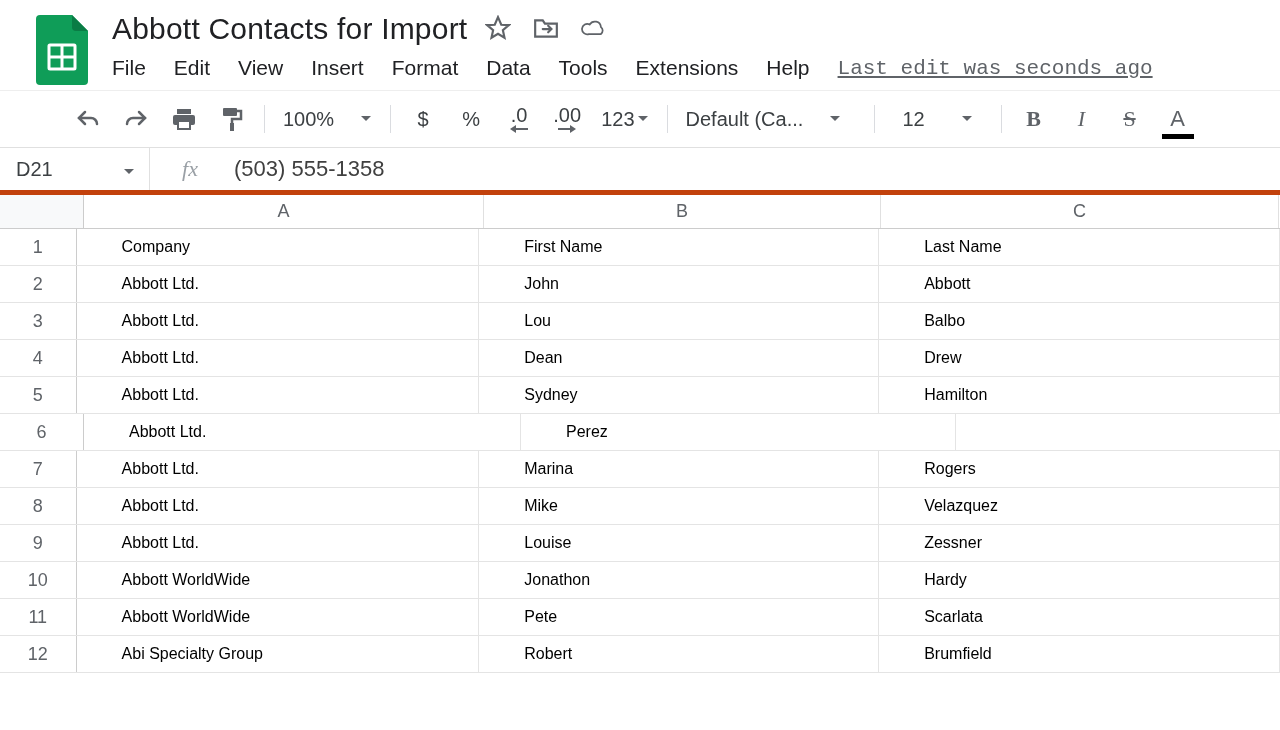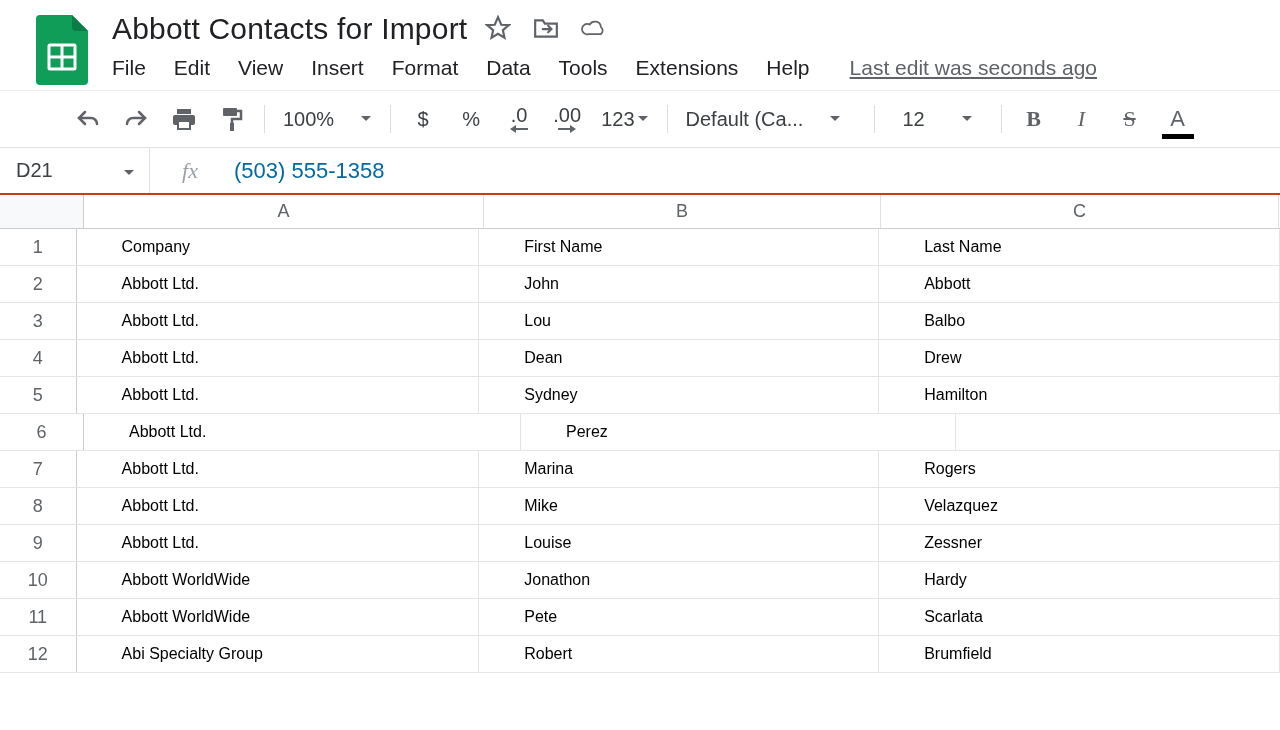--- a/index.html
+++ b/index.html
@@ -15,21 +15,21 @@
     width: 56px; height: 72px;
     display:flex; align-items:center; justify-content:center;
     margin: 6px 18px 0 24px;
   }
   .title-row { display:flex; align-items:center; gap:8px; }
   .doc-title { font-size: 30px; font-weight: 400; letter-spacing:0.2px; color:#202124; padding: 4px 4px 2px 4px; }
   .title-icons { display:flex; align-items:center; gap:22px; margin-left:6px; }
   .title-icon { width:26px; height:26px; display:flex; align-items:center; justify-content:center; color:#5f6368; }
   .menu-row { display:flex; align-items:center; gap:28px; padding: 8px 0 10px 4px; font-size:21px; color:#202124; }
   .menu-item { cursor:pointer; }
-  .last-edit { color:#5f6368; text-decoration: underline; font-size:21px; margin-left:12px; white-space:nowrap; }
+  .last-edit { color:#5f6368; text-decoration: underline; font-size:21px; white-space:nowrap;font-family:Liberation Mono, monospace; }
 
   
   .toolbar {
     border-top: 1px solid #eee;
     padding: 14px 0 14px 56px;
     display:flex; align-items:center; gap:0;
     font-size:19px; color:#3c4043;
   }
   .tool-group { display:flex; align-items:center; gap:20px; padding: 0 18px; }
   .divider { width:1px; height:28px; background:#dadce0; }
@@ -42,37 +42,37 @@
   .size-select { display:flex; align-items:center; gap:30px; width:90px; justify-content:center; }
   .bold { font-weight:700; font-family: "Times New Roman", serif; font-size:22px; }
   .italic { font-style: italic; font-family: "Times New Roman", serif; font-size:22px;}
   .strike { text-decoration: line-through; font-family: "Times New Roman", serif; font-size:22px; }
   .txtcolor { position:relative; font-family: Arial; font-size:22px; }
   .txtcolor .bar { position:absolute; left:-2px; right:-2px; bottom:-6px; height:5px; background:#000; }
 
   
   .formula-bar {
     border-top: 1px solid #e0e0e0;
-    border-bottom: 2px solid #c2410c;
+    border-bottom: 5px solid #c2410c;
     display:flex; align-items:center;
     height:48px;
   }
   .cell-ref {
     width:150px; padding-left:16px;
     font-size:20px; color:#3c4043;
     display:flex; align-items:center; justify-content:space-between;
     border-right:1px solid #e0e0e0; height:100%;
     padding-right:14px;
   }
   .fx {
     width:80px; display:flex; align-items:center; justify-content:center;
     font-style: italic; color:#9aa0a6; font-size:22px; font-family:"Times New Roman",serif;
   }
   .formula-input {
-    flex:1; font-size:22px; color:#0369a1; padding-left:4px;
+    flex:1; font-size:22px; color:#404040; padding-left:4px;
     border:none; outline:none; height:100%;
   }
 
   
   .grid { display:flex; flex-direction:column; }
   .col-headers { display:flex; height:34px; border-bottom:1px solid #ccc; background:#fff;}
   .corner { width:84px; border-right:1px solid #ccc; background:#f8f9fa;}
   .col-header {
     display:flex; align-items:center; justify-content:center;
     border-right:1px solid #e0e0e0; background:#fff;

